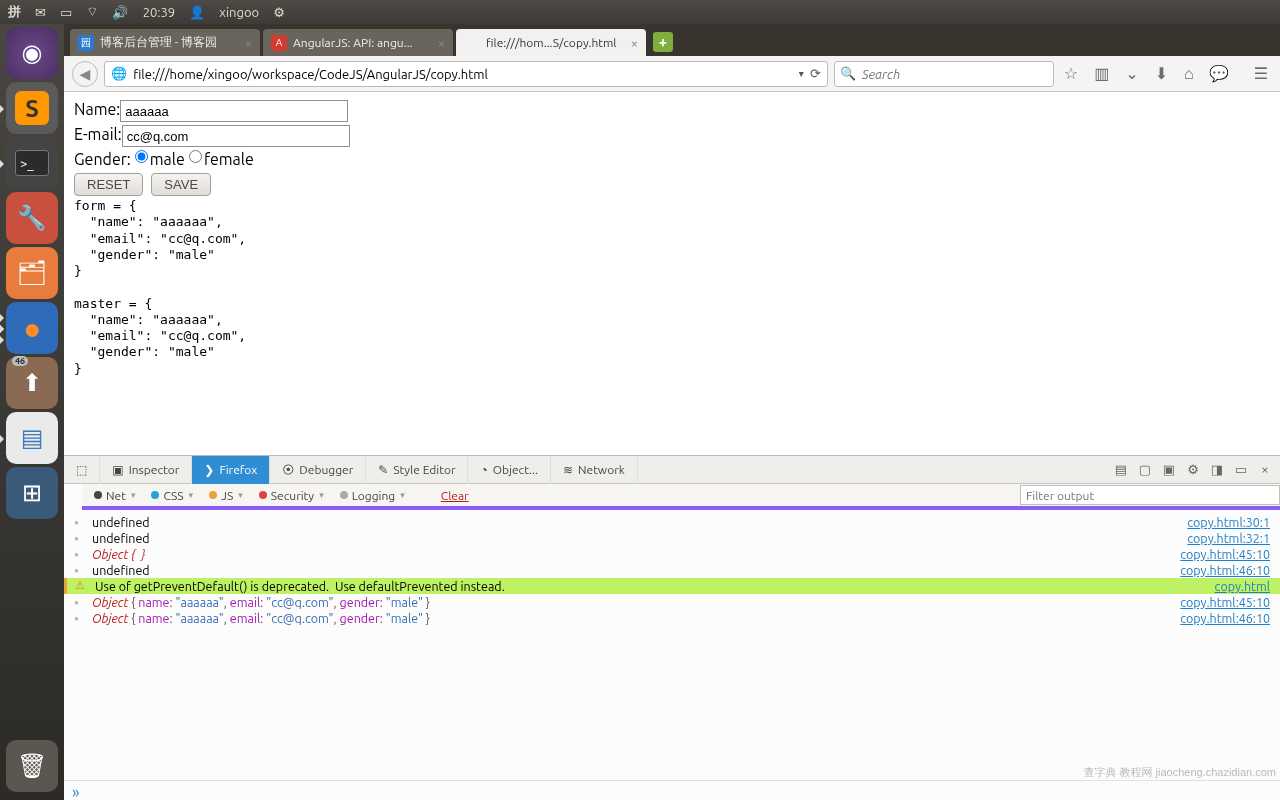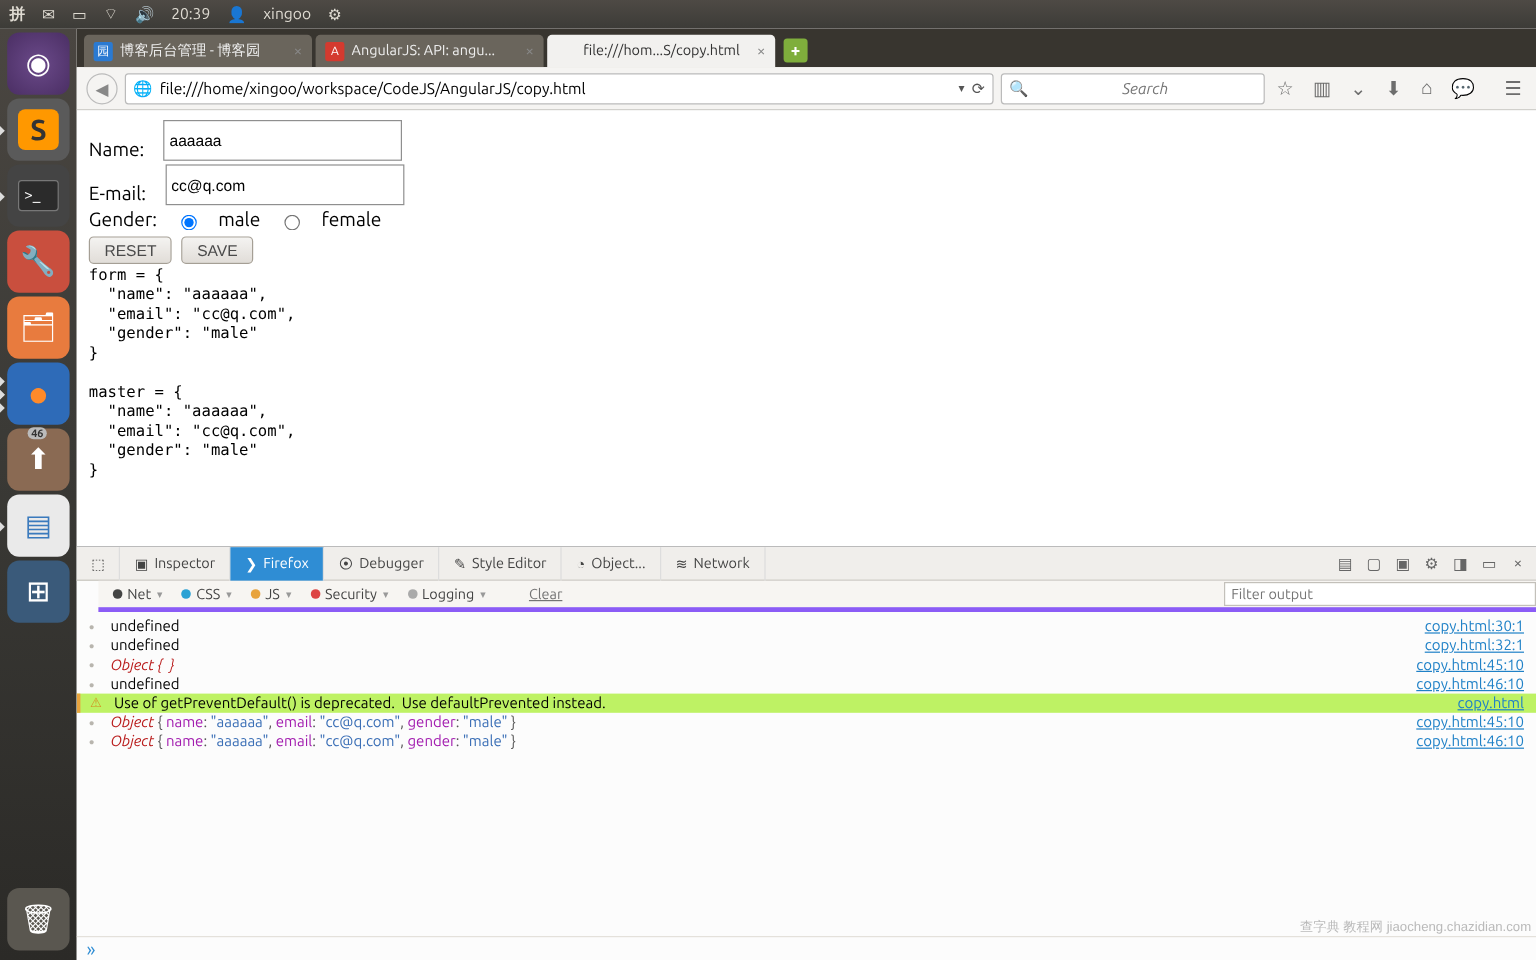--- a/index.html
+++ b/index.html
@@ -9,21 +9,21 @@
 .top-panel { height:24px; background:linear-gradient(#4e4a45,#3c3b37); color:#dfdbd2; display:flex; align-items:center; font-size:13px; font-weight:bold; padding:0 8px; }
 .top-panel .title { flex:1; }
 .top-panel .tray { display:flex; gap:14px; align-items:center; }
 .top-panel .tray span { font-weight:normal; }
 
 
 .launcher { position:absolute; left:0; top:24px; width:64px; height:776px; background:linear-gradient(#4a4641,#3c3b37 40%,#2b2a27); display:flex; flex-direction:column; align-items:center; padding-top:3px; gap:3px; }
 .launcher .tile { width:52px; height:52px; border-radius:10px; display:flex; align-items:center; justify-content:center; font-size:24px; color:#fff; position:relative; }
 .launcher .tile.active::before { content:""; position:absolute; left:-7px; top:22px; border:5px solid transparent; border-left-color:#ddd; }
 .arrow-left { position:absolute; left:-6px; width:0; height:0; border:4px solid transparent; border-left-color:#ddd; }
-.badge46 { position:absolute; top:-1px; left:17px; background:#bbb; color:#333; font-size:9px; padding:0 3px; border-radius:5px; font-weight:bold; }
+.badge46 { position:absolute; top:-1px; left:6px; background:#bbb; color:#333; font-size:9px; padding:0 3px; border-radius:5px; font-weight:bold; }
 .launcher .trash { margin-top:auto; margin-bottom:8px; }
 
 
 .workarea { position:absolute; left:64px; top:24px; width:1216px; height:776px; background:#fff; display:flex; flex-direction:column; }
 
 
 .tabbar { height:32px; background:#38352f; display:flex; align-items:flex-end; padding:0 6px; }
 .tab { height:27px; background:#6a655c; color:#eee; border-radius:4px 4px 0 0; margin-right:3px; padding:0 8px; display:flex; align-items:center; gap:6px; font-size:12px; min-width:190px; max-width:210px; }
 .tab.active { background:#f2f1ef; color:#333; }
 .tab .favicon { width:16px; height:16px; border-radius:2px; display:inline-flex; align-items:center; justify-content:center; font-size:10px; color:#fff; }
@@ -31,45 +31,45 @@
 .tab .close { font-size:13px; color:#888; cursor:pointer; }
 .newtab { width:20px; height:20px; background:#7fae3c; color:#fff; border-radius:3px; display:flex; align-items:center; justify-content:center; margin-left:4px; margin-bottom:4px; font-weight:bold; font-size:14px; }
 
 
 .navbar { height:36px; background:#f5f4f2; border-bottom:1px solid #c9c7c3; display:flex; align-items:center; gap:6px; padding:0 8px; }
 .navbtn { width:24px; height:24px; border-radius:3px; display:flex; align-items:center; justify-content:center; color:#888; font-size:14px; border:1px solid transparent; }
 .navbtn.circle { border:1px solid #bbb; border-radius:50%; width:26px; height:26px; }
 .urlbar { flex:1; height:26px; border:1px solid #bbb; border-radius:3px; background:#fff; display:flex; align-items:center; padding:0 6px; gap:6px; font-size:13px; color:#555; }
 .urlbar input { border:none; flex:1; font-size:13px; outline:none; }
 .searchbar { width:220px; height:26px; border:1px solid #bbb; border-radius:3px; background:#fff; display:flex; align-items:center; padding:0 6px; gap:5px; font-size:13px; color:#888; }
-.searchbar input { border:none; flex:1; font-size:13px; outline:none; font-style:italic;text-align:center; }
+.searchbar input { border:none; flex:1; font-size:13px; outline:none; font-style:italic; }
 .toolicons { display:flex; gap:16px; color:#6d6d6d; font-size:16px; padding:0 4px; }
 
 
 .page { flex:1; overflow:auto; padding:8px 10px; font-family:serif; font-size:16px; color:#000; background:#fff; }
-.formrow { display:flex; align-items:flex-end; gap:16px; margin-bottom:3px; }
+.formrow { display:flex; align-items:flex-start; gap:0; margin-bottom:3px; }
 .formrow label { font-size:16px; }
-.formrow input[type=text] { width:199px; height:22px; border:1px solid #8f8f8f; padding:16px 4px; font-size:13px; background:#fff; font-family:sans-serif; }
+.formrow input[type=text] { width:228px; height:22px; border:1px solid #8f8f8f; padding:4px 4px; font-size:13px; background:#fff; font-family:sans-serif; }
 .formrow input[type=radio] { margin:0 2px 0 4px; }
 .btns { display:flex; gap:8px; margin-top:5px; }
 .btns button { padding:3px 12px; font-size:13px; background:linear-gradient(#f4f3f1,#e1ddd8); border:1px solid #a59f95; border-radius:4px; color:#4a4a4a; font-family:sans-serif; }
 .page pre { font-family:monospace; font-size:13px; margin-top:2px; line-height:1.25; white-space:pre; }
 
 
 .devtools { height:345px; border-top:1px solid #bbb; display:flex; flex-direction:column; font-family:sans-serif; background:#fcfcfc; }
 .dt-tabs { height:28px; background:#f0eeeb; border-bottom:1px solid #c8c5bf; display:flex; align-items:center; font-size:12px; color:#444; }
 .dt-tab { padding:0 12px; height:28px; display:flex; align-items:center; gap:5px; border-right:1px solid #ddd; }
 .dt-tab.active { background:#2f8dd4; color:#fff; }
 .dt-right { margin-left:auto; display:flex; gap:6px; padding-right:6px; color:#666; }
 .dt-right span { width:18px; text-align:center; font-size:13px; }
 .dt-filters { height:26px; background:#f7f5f2; border-bottom:4px solid #8b5cf6; display:flex; align-items:center; font-size:12px; color:#444; padding-left:4px;margin-left:18px; }
 .dt-filters .flt { padding:0 8px; display:flex; align-items:center; gap:4px; height:26px; }
 .dt-filters .dot { width:8px; height:8px; border-radius:50%; display:inline-block; }
 .dt-filters .drop { font-size:9px; color:#999; margin-left:1px; }
-.dt-filters .clear { margin-left:20px; text-decoration:underline; color:#737373; }
+.dt-filters .clear { margin-left:20px; text-decoration:underline; color:#b91c1c; }
 .dt-filters .filter-out { margin-left:auto; }
 .dt-filters input { width:260px; height:20px; border:1px solid #c3c0ba; padding:0 5px; font-size:12px; background:#fff; }
 .dt-body { flex:1; overflow:auto; font-family:monospace; font-size:12.5px; padding:4px 0; position:relative; }
 .dt-line { display:flex; padding:1px 10px 1px 28px; position:relative; }
 .dt-line .msg { flex:1; white-space:pre; }
 .dt-line .loc { color:#1f81c7; text-decoration:underline; }
 .dt-line.warn { background:#bef264; }
 .dt-line.warn::before { content:"⚠"; position:absolute; left:8px; color:#d48b1e; font-size:11px; }
 .dt-line.log::before { content:"●"; position:absolute; left:10px; color:#b8b5ae; font-size:8px; top:4px; }
 .dt-line.gutter-orange { border-left:3px solid #e8a33d; }

